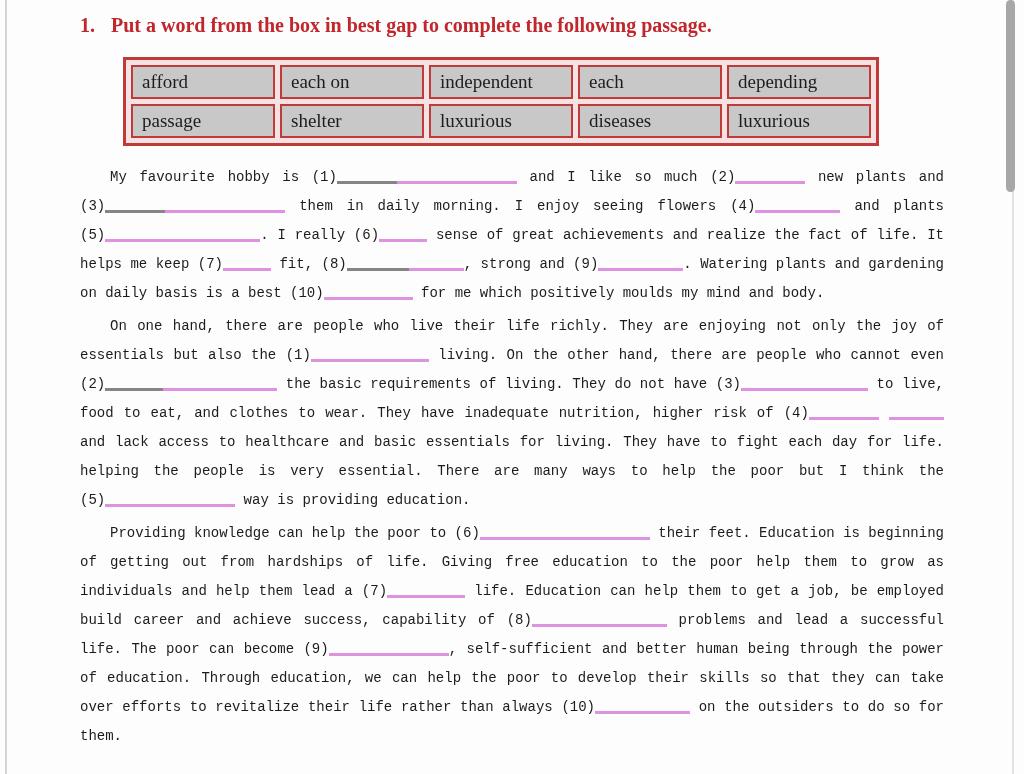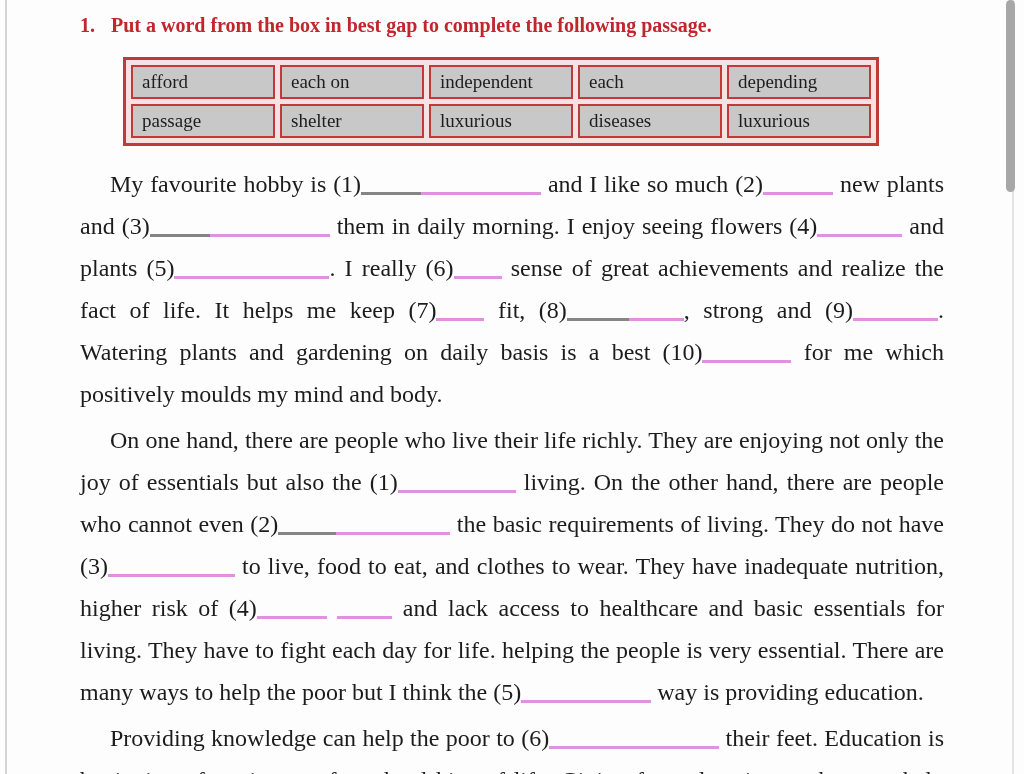--- a/index.html
+++ b/index.html
@@ -55,25 +55,26 @@
     height: 26px;
     padding: 2px 2px 2px 9px;
     font-size: 19px;
     color: #1d1d1d;
     white-space: nowrap;
     overflow: hidden;
   }
   .passage { margin-top: 17px; }
   .passage p.para {
     margin: 4px 0 0 0;
-    font-size: 24px;
-    line-height: 42px;
+    font-size: 14px;
+    line-height: 29px;
     color: #1c1c1c;
     text-align: justify;
     text-indent: 30px;
+    font-family: Liberation Mono, monospace;
   }
   .gap { white-space: nowrap; }
   .gap-label { color: #1c1c1c; }
   .gap-line {
     display: inline-block;
     height: 11px;
     vertical-align: -3px;
     border-bottom: 3px solid #df92df;
   }
 </style>

